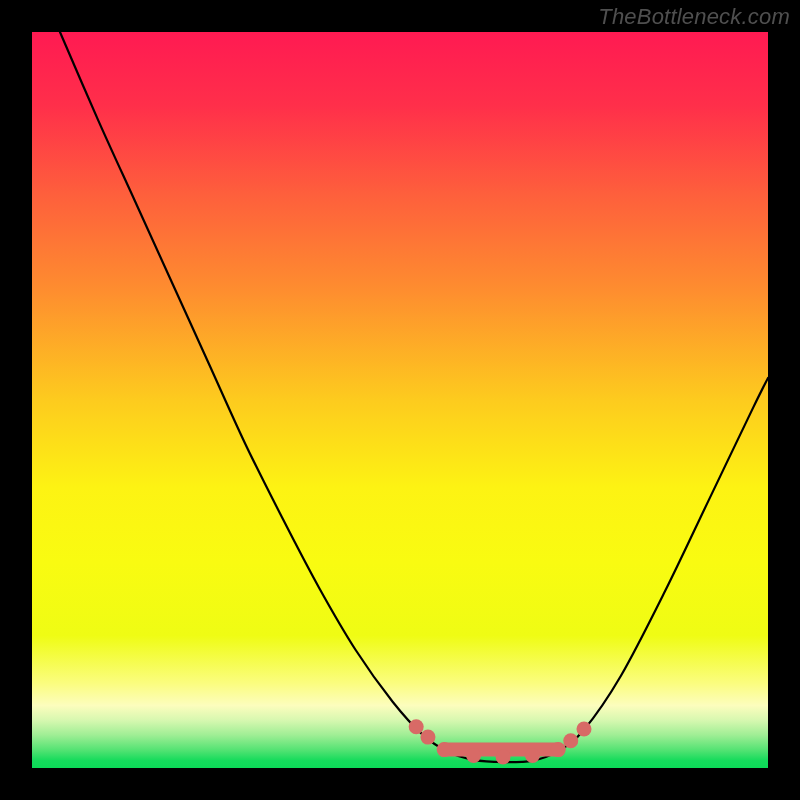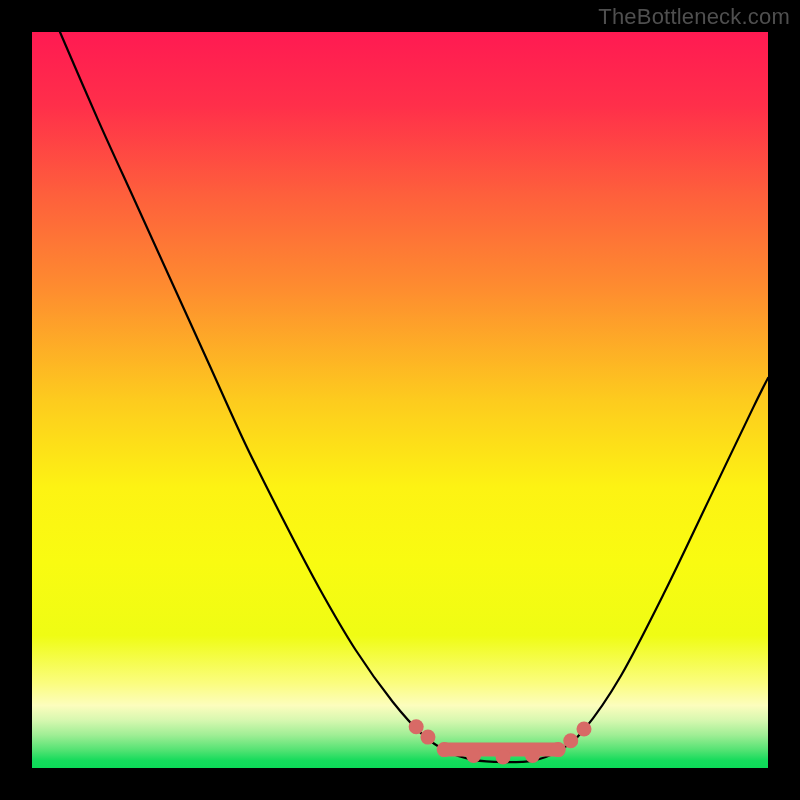--- a/index.html
+++ b/index.html
@@ -7,20 +7,21 @@
     padding: 0;
     width: 800px;
     height: 800px;
     background: #000000;
     overflow: hidden;
   }
   .container {
     position: relative;
     width: 800px;
     height: 800px;
+    font-style: italic;
   }
   .watermark {
     position: absolute;
     top: 4px;
     right: 10px;
     font-family: Arial, Helvetica, sans-serif;
     font-size: 22px;
     font-weight: 500;
     color: #4f4f4f;
     letter-spacing: 0.2px;

